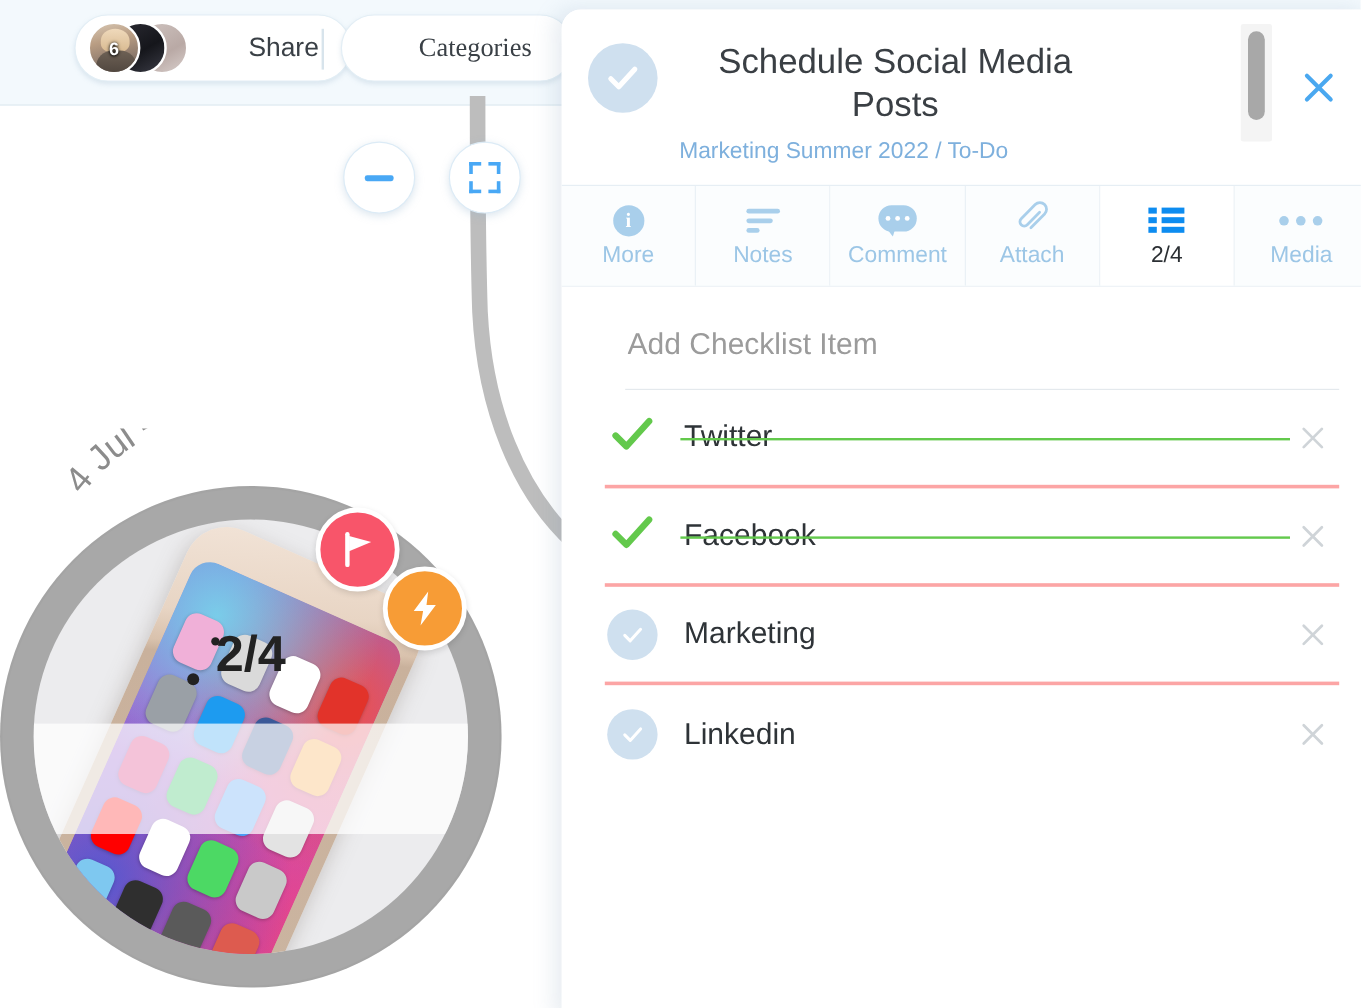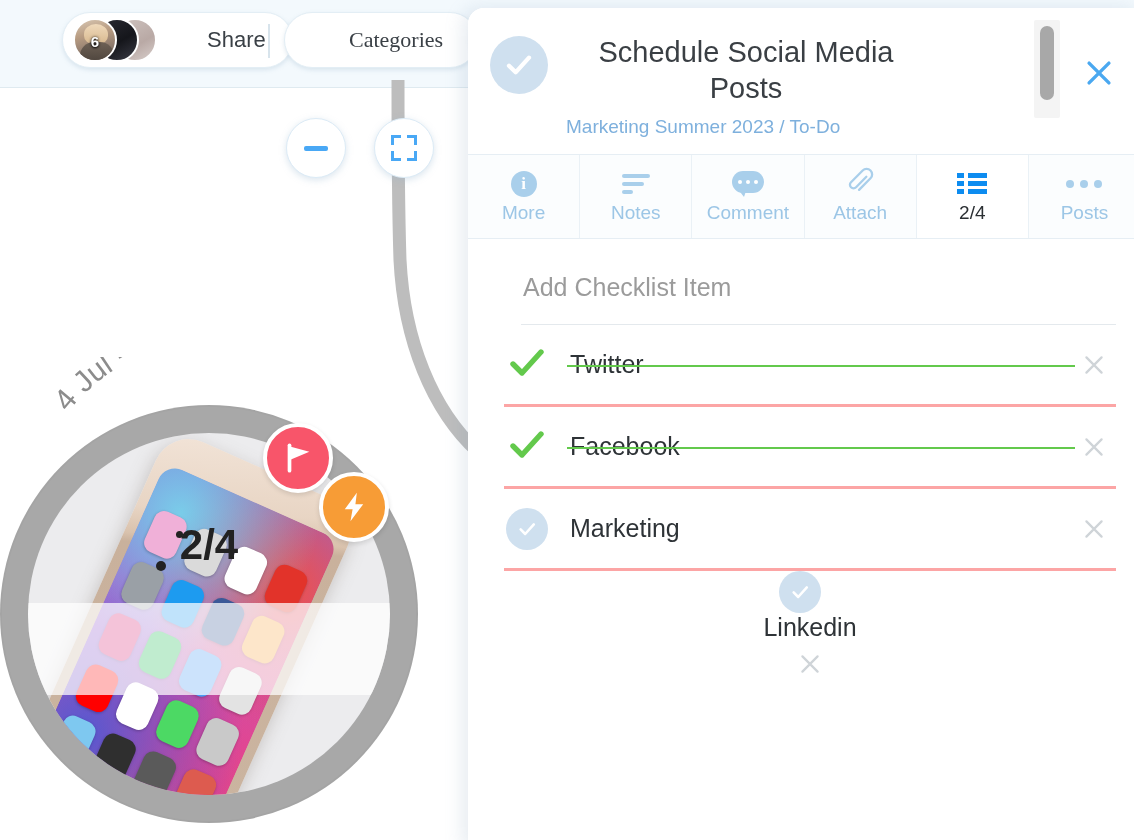--- a/index.html
+++ b/index.html
@@ -263,21 +263,21 @@
     font-size: 25px; color: #2b2f33; background: transparent;
     padding: 0 0 22px 2px;
     border-bottom: 1px solid #e4e9ed;
   }
   .add-item-input::placeholder { color: #9b9b9b; }
 
   .check-row {
     display: flex; align-items: center; height: 82px;
     border-bottom: 3px solid #fca5a5;
   }
-  .check-row:last-child { border-bottom: none; flex-direction: column; }
+  .check-row:last-child { border-bottom: none; }
   .cbox { flex: 0 0 auto; width: 46px; display: flex; align-items: center; justify-content: center; margin-right: 20px; }
   .cbox-done svg { width: 34px; height: 30px; }
   .cbox-todo {
     width: 42px; height: 42px; border-radius: 50%; background: #cfe0ef;
     display: flex; align-items: center; justify-content: center;
   }
   .cbox-todo svg { width: 22px; height: 20px; }
   .c-label {
     flex: 1 1 auto; font-size: 25px; color: #2e3337; position: relative;
   }
@@ -402,21 +402,21 @@
 
     <div class="panel-header">
       <div class="ph-row">
         <div class="task-icon">
           <svg viewBox="0 0 24 24" aria-hidden="true">
             <path d="M4.5 12.5 L9.5 17.5 L19.5 6.5" stroke="#ffffff" stroke-width="3.2" fill="none" stroke-linecap="round" stroke-linejoin="round"></path>
           </svg>
         </div>
         <div class="ph-text">
           <div class="panel-title">Schedule Social Media Posts</div>
-          <div class="panel-breadcrumb">Marketing Summer 2023 / To-Do</div>
+          <div class="panel-breadcrumb">Marketing Summer 2022 / To-Do</div>
         </div>
       </div>
 
       <div class="scrollbar">
         <div class="scroll-thumb"></div>
       </div>
 
       <button class="close-btn">
         <svg viewBox="0 0 24 24" aria-hidden="true">
           <path d="M5 5 L19 19 M19 5 L5 19" stroke="#4aa8f0" stroke-width="2.4" stroke-linecap="round" fill="none"></path>
@@ -485,21 +485,21 @@
       </div>
 
       <div class="tab">
         <div class="tab-icon">
             <div class="icon-more">
               <span></span>
               <span></span>
               <span></span>
             </div>
           </div>
-        <div class="tab-label">Posts</div>
+        <div class="tab-label">Media</div>
       </div>
     </div>
 
     <div class="panel-body">
 
       <div class="add-item-row">
         <input class="add-item-input" type="text" placeholder="Add Checklist Item" style="">
       </div>
 
       <div class="check-row">

